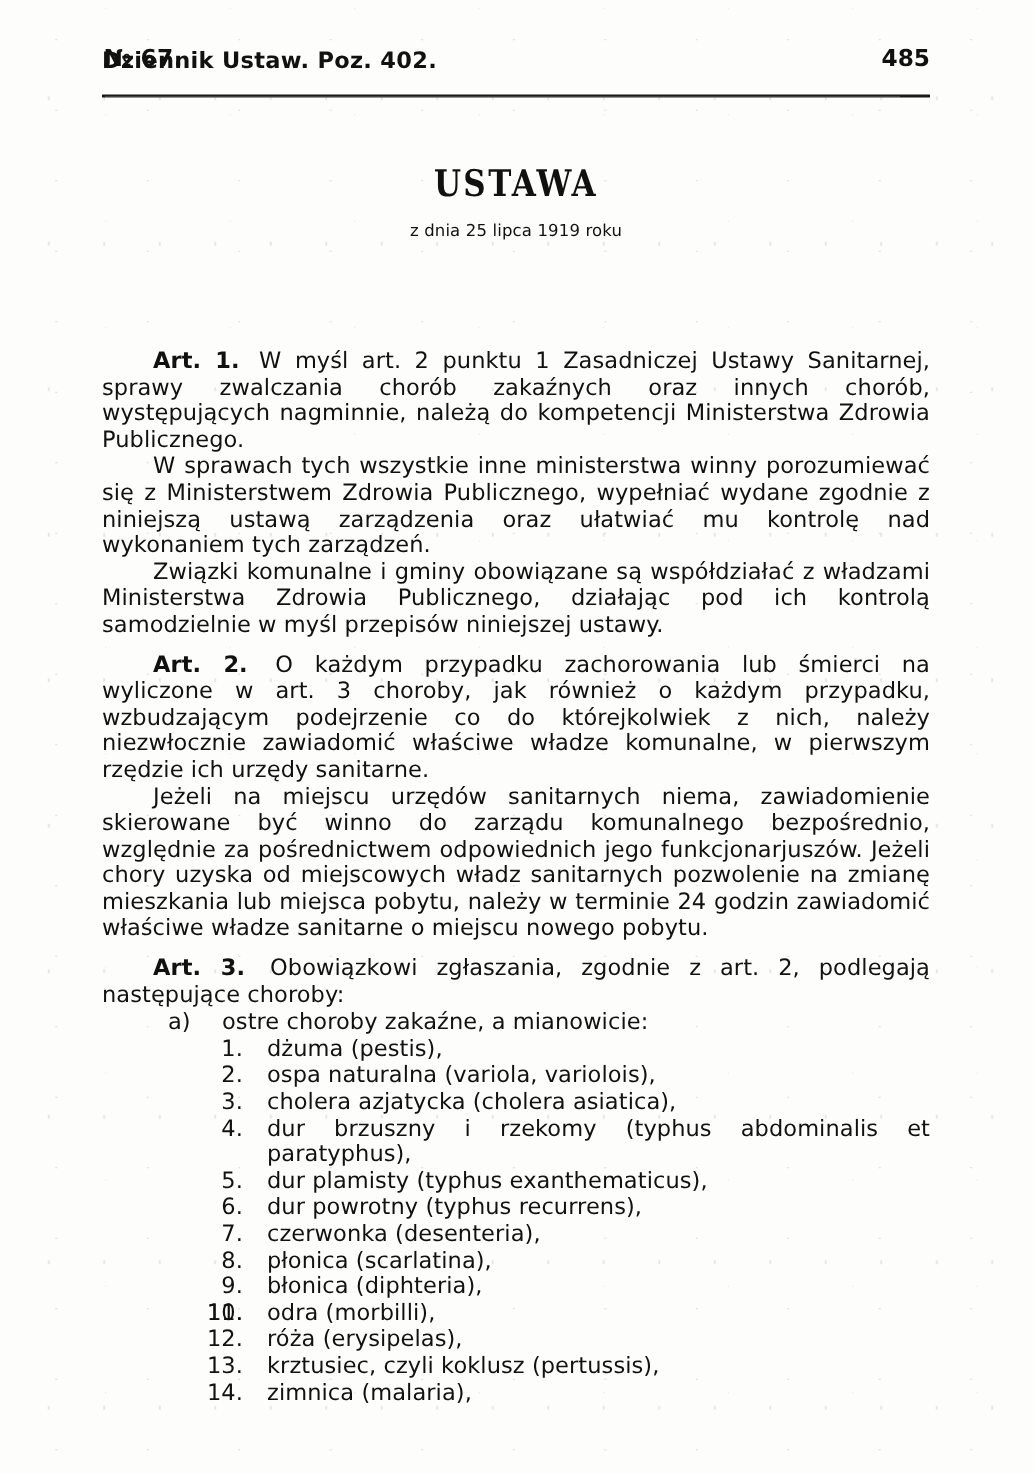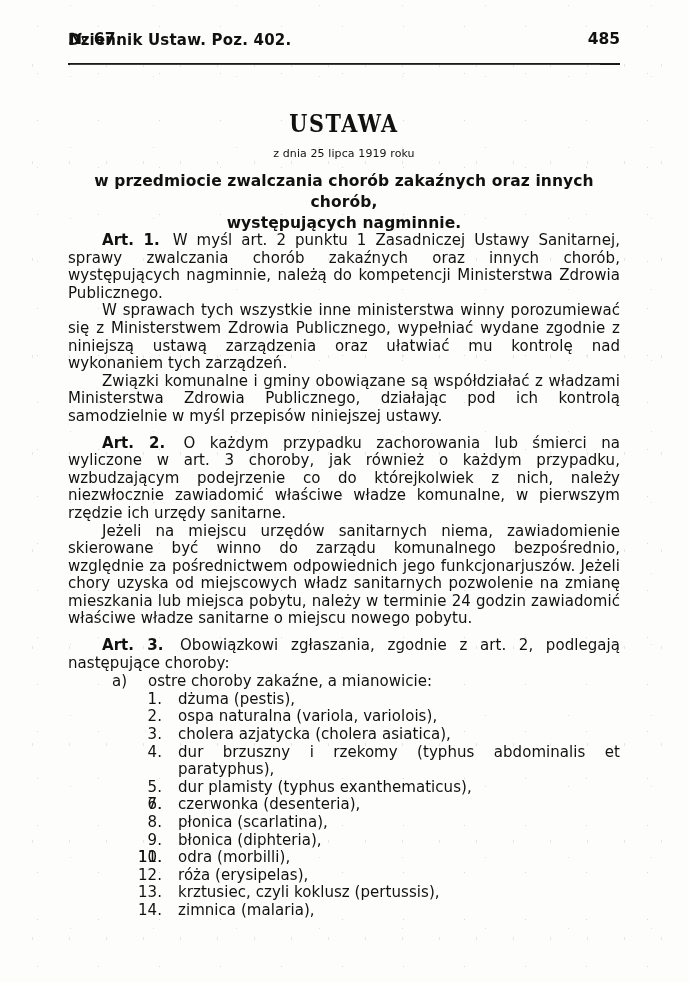--- a/index.html
+++ b/index.html
@@ -208,24 +208,20 @@
     <div class="runhead">
       <span class="runhead-left">№ 67.</span>
       <span class="runhead-center">Dziennik Ustaw. Poz. 402.</span>
       <span class="runhead-right">485</span>
     </div>
     <div class="rule"></div>
 
     <div class="titleblock">
       <div class="act-word">USTAWA</div>
       <div class="act-date">z dnia 25 lipca 1919 roku</div>
-      <div class="act-subject">
-        <span>w przedmiocie zwalczania chorób zakaźnych oraz innych chorób,</span>
-        <span class="l2">występujących nagminnie.</span>
-      </div>
     </div>
 
     <div class="body">
 
       <p class="para art first"><span class="artlabel gap-after-art">Art. 1.</span> <span>W myśl art. 2 punktu 1 Zasadniczej Ustawy Sanitarnej, sprawy zwalczania chorób zakaźnych oraz innych chorób, występujących nagminnie, należą do kompetencji Ministerstwa Zdrowia Publicznego.</span></p>
       <p class="para"><span>W sprawach tych wszystkie inne ministerstwa winny porozumiewać się z Ministerstwem Zdrowia Publicznego, wypełniać wydane zgodnie z niniejszą ustawą zarządzenia oraz ułatwiać mu kontrolę nad wykonaniem tych zarządzeń.</span></p>
       <p class="para"><span>Związki komunalne i gminy obowiązane są współdziałać z władzami Ministerstwa Zdrowia Publicznego, działając pod ich kontrolą samodzielnie w myśl przepisów niniejszej ustawy.</span></p>
 
       <p class="para art"><span class="artlabel gap-after-art">Art. 2.</span> <span>O każdym przypadku zachorowania lub śmierci na wyliczone w art. 3 choroby, jak również o każdym przypadku, wzbudzającym podejrzenie co do którejkolwiek z nich, należy niezwłocznie zawiadomić właściwe władze komunalne, w pierwszym rzędzie ich urzędy sanitarne.</span></p>
       <p class="para"><span>Jeżeli na miejscu urzędów sanitarnych niema, zawiadomienie skierowane być winno do zarządu komunalnego bezpośrednio, względnie za pośrednictwem odpowiednich jego funkcjonarjuszów. Jeżeli chory uzyska od miejscowych władz sanitarnych pozwolenie na zmianę mieszkania lub miejsca pobytu, należy w terminie 24 godzin zawiadomić właściwe władze sanitarne o miejscu nowego pobytu.</span></p>
@@ -254,20 +250,21 @@
           <li>
               <span class="num">4.</span>
               <span class="txt">dur brzuszny i rzekomy (typhus abdominalis et paratyphus),</span>
             </li>
           <li>
               <span class="num">5.</span>
               <span class="txt">dur plamisty (typhus exanthematicus),</span>
             </li>
           <li>
               <span class="num">6.</span>
+              <span class="txt">dur powrotny (typhus recurrens),</span>
             </li>
           <li>
               <span class="num">7.</span>
               <span class="txt">czerwonka (desenteria),</span>
             </li>
           <li>
               <span class="num">8.</span>
               <span class="txt">płonica (scarlatina),</span>
             </li>
           <li>

